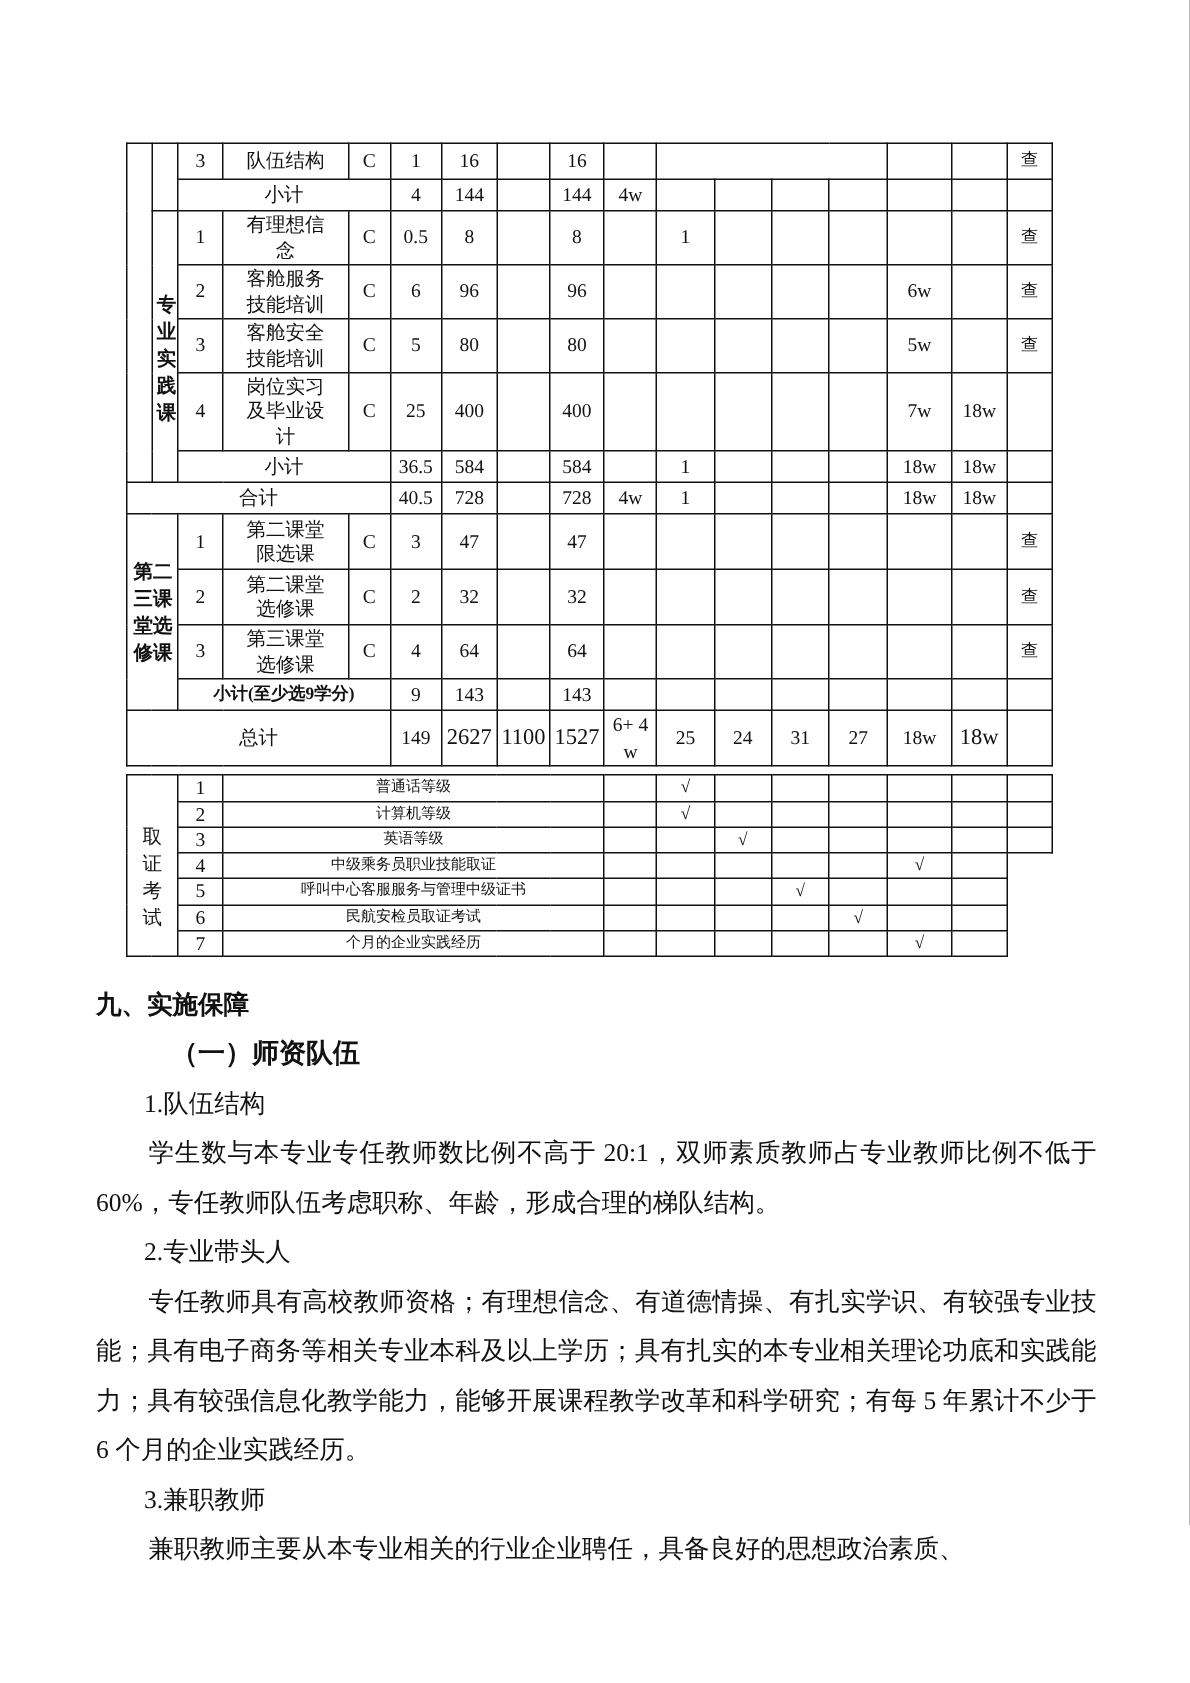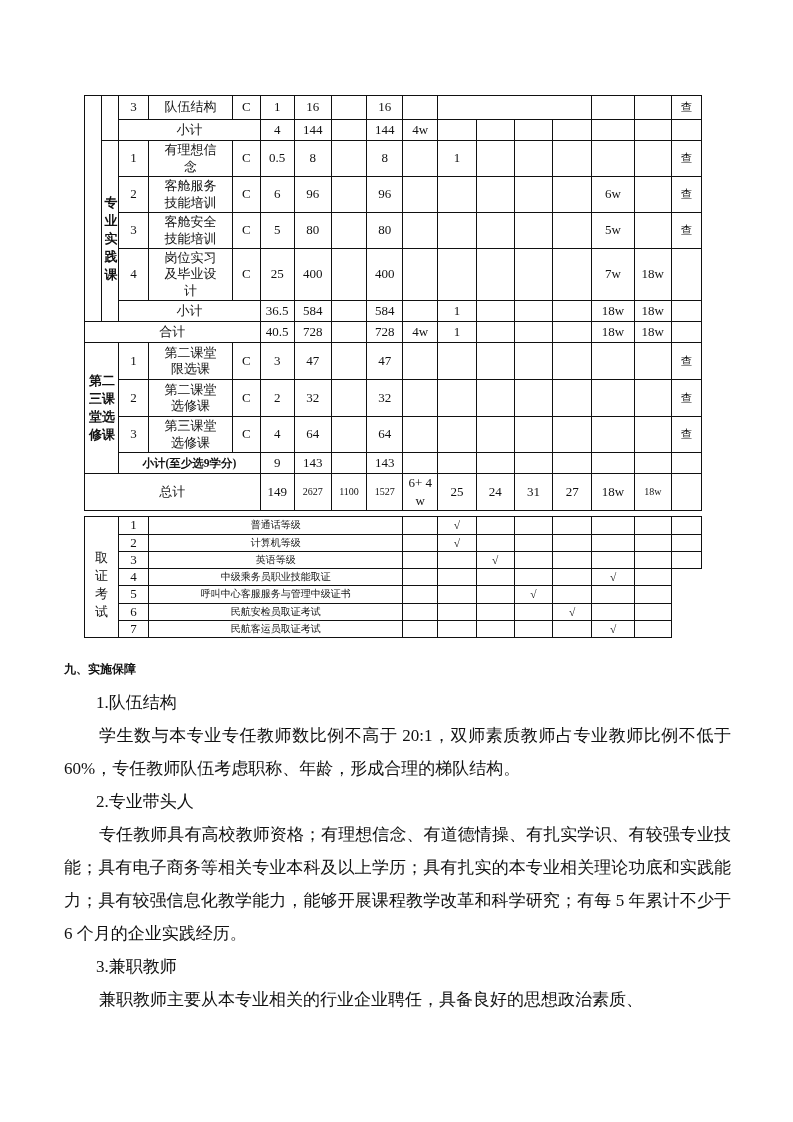--- a/index.html
+++ b/index.html
@@ -5,33 +5,33 @@
   html,body{margin:0;padding:0;background:#888;}
   .page{position:relative;width:793px;height:1122px;background:#fff;margin:0 auto;
         font-family:"Liberation Serif","DejaVu Serif",serif;color:#111;
         box-sizing:border-box;padding:95px 62px 0 64px;overflow:hidden;}
   .tables{margin-left:20px;width:622px;}
   table{border-collapse:collapse;table-layout:fixed;width:618px;}
   td{border:1px solid #111;text-align:center;vertical-align:middle;
      font-size:13px;line-height:1.25;padding:0 2px;overflow:hidden;}
   table.cert{margin-top:5px;}
   td.nm{padding:0 10px;}
-  td.sm{font-size:10px;}
+  td.sm{font-size:15px;}
   td.ck{font-size:11.5px;}
   td.sub9{font-size:11.5px;padding:0 1px;font-weight:bold;}
   td.gl{font-weight:bold;font-family:"Liberation Sans","DejaVu Sans",sans-serif;font-size:13px;}
   td.glser{font-size:13px;}
   td.certnm{font-size:10px;}
   span.v{display:inline-block;word-break:break-all;line-height:1.4;vertical-align:middle;}
   .w1{width:1.15em;margin-top:16px;}
   .w2{width:2.3em;}
   .w2m{width:2em;}
   .bodytext{margin-top:15px;line-height:33px;font-size:17px;}
   .bodytext p,.bodytext h2,.bodytext h3{margin:0;padding:0;}
-  h2.sec{font-size:12px;font-weight:bold;line-height:33px;
+  h2.sec{font-size:17px;font-weight:bold;line-height:33px;
          font-family:"Liberation Sans","DejaVu Sans",sans-serif;}
   h3.subsec{font-size:18px;font-weight:bold;line-height:33px;margin-left:50px !important;
          font-family:"Liberation Sans","DejaVu Sans",sans-serif;}
   p.numitem{margin-left:32px !important;}
   p.para{text-align:justify;text-indent:35px;}
 </style>
 </head>
 <body>
 
 <div class="page">
@@ -368,35 +368,36 @@
         <td></td>
             <td></td>
             <td></td>
             <td></td>
         <td class="ck">√</td>
         <td></td>
             <td></td>
       </tr>
       <tr style="height:17px">
         <td>7</td>
-        <td class="certnm" colspan="6">民航客运员取证考试</td>
+        <td class="certnm" colspan="6">个月的企业实践经历</td>
         <td></td>
             <td></td>
             <td></td>
             <td></td>
             <td></td>
         <td class="ck">√</td>
         <td></td>
       </tr>
     </tbody>
       </table>
   </div>
 
   <div class="bodytext">
     <h2 class="sec">九、实施保障</h2>
+    <h3 class="subsec">（一）师资队伍</h3>
     <p class="numitem">1.队伍结构</p>
     <p class="para">学生数与本专业专任教师数比例不高于 20:1，双师素质教师占专业教师比例不低于 60%，专任教师队伍考虑职称、年龄，形成合理的梯队结构。</p>
     <p class="numitem">2.专业带头人</p>
     <p class="para">专任教师具有高校教师资格；有理想信念、有道德情操、有扎实学识、有较强专业技能；具有电子商务等相关专业本科及以上学历；具有扎实的本专业相关理论功底和实践能力；具有较强信息化教学能力，能够开展课程教学改革和科学研究；有每 5 年累计不少于 6 个月的企业实践经历。</p>
     <p class="numitem">3.兼职教师</p>
     <p class="para">兼职教师主要从本专业相关的行业企业聘任，具备良好的思想政治素质、</p>
   </div>
 </div>
 
 </body></html>

